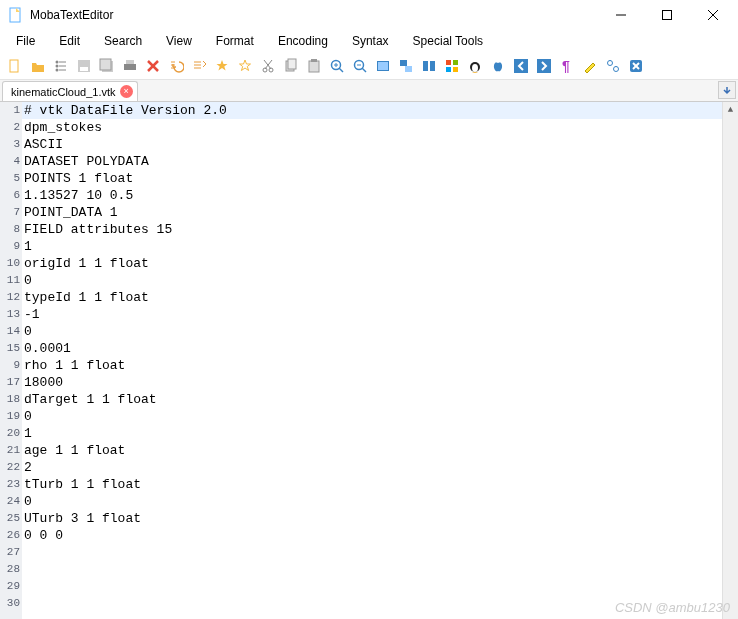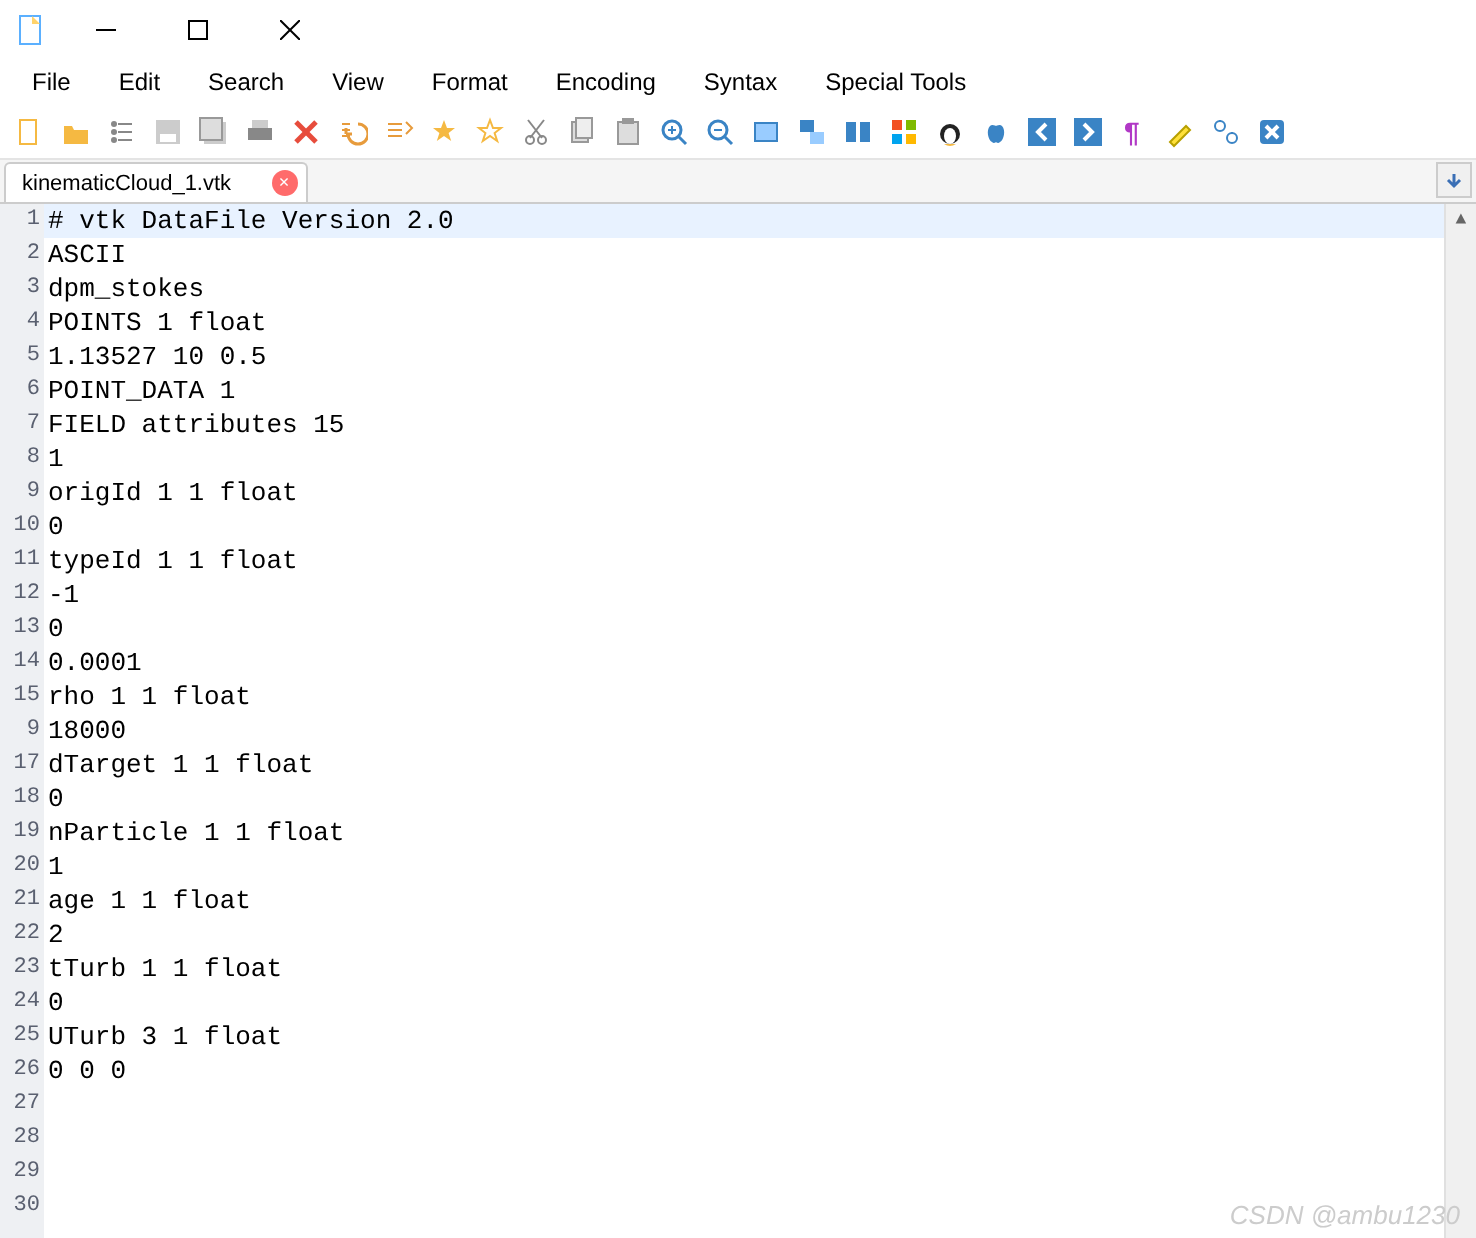--- a/index.html
+++ b/index.html
@@ -8,21 +8,21 @@
     .titlebar .app-icon { width: 16px; height: 16px; margin-right: 6px; }
     .titlebar .title { flex: 1; font-size: 12px; color: #000; }
     .titlebar .wbtn { width: 46px; height: 30px; display: flex; align-items: center; justify-content: center; }
     .titlebar .wbtn svg { width: 10px; height: 10px; }
     .menubar { height: 22px; display: flex; align-items: center; padding-left: 4px; }
     .menubar .mitem { padding: 2px 12px; font-size: 12px; color: #000; cursor: default; }
     .toolbar { height: 28px; display: flex; align-items: center; padding-left: 4px; gap: 1px; border-bottom: 1px solid #e4e4e4; }
     .tbtn { width: 22px; height: 22px; display: flex; align-items: center; justify-content: center; border-radius: 2px; }
     .tbtn svg { width: 16px; height: 16px; }
     .tabbar { height: 22px; display: flex; align-items: flex-end; padding-left: 2px; background: #f5f5f5; border-bottom: 1px solid #ccc; position: relative; }
-    .tab { height: 20px; background: #fff; border: 1px solid #ccc; border-bottom: none; border-radius: 3px 3px 0 0; padding: 0 4px 0 8px; display: flex; align-items: center; font-size: 11px; gap: 20px;}
+    .tab { height: 20px; background: #fff; border: 1px solid #ccc; border-bottom: none; border-radius: 3px 3px 0 0; padding: 0 4px 0 8px; display: flex; align-items: center; font-size: 11px; gap: 4px;}
     .tab .close { width: 13px; height: 13px; border-radius: 50%; background: #ff6b6b; display: flex; align-items: center; justify-content: center; color: #fff; font-size: 9px; line-height: 1;}
     .arrow-down-btn { position:absolute; right:2px; top:1px; width:18px; height:18px; border:1px solid #ccc; background:#f0f0f0; display:flex; align-items:center; justify-content:center;}
     .editor { display: flex; height: calc(619px - 30px - 22px - 28px - 22px); font-family: Consolas, "Courier New", monospace; font-size: 13px; line-height: 17px; position: relative; }
     .gutter { width: 22px; background: #eef0f3; color: #5a6070; text-align: right; padding-right: 2px; user-select: none; }
     .gutter .ln { height: 17px; font-size: 11px; }
     .content { flex: 1; padding-left: 2px; position: relative; }
     .cur-line { background: #e8f2ff; height: 17px; position: absolute; left: 0; right: 0; top: 0; z-index: -1;}
     .line { height: 17px; white-space: pre; position: relative; z-index: 1;}
     .scroll-v { position:absolute; right:0; top:0; width:16px; height:100%; background:#f0f0f0; border-left:1px solid #e0e0e0;}
     .scroll-up, .scroll-down {height:16px; display:flex; align-items:center; justify-content:center; color:#666; font-size:9px;}
@@ -31,20 +31,21 @@
 </head>
 <body>
 
 <div class="titlebar">
   <span class="app-icon">
     <svg viewBox="0 0 16 16">
         <rect x="2" y="1" width="10" height="14" fill="#fff" stroke="#5bb0ff"></rect>
         <path d="M8 1 l4 4 h-4 z" fill="#ffd36b"></path>
       </svg>
   </span>
+  <span class="title">MobaTextEditor</span>
   <div class="wbtn">
       <svg viewBox="0 0 10 10">
         <line x1="0" y1="5" x2="10" y2="5" stroke="#000"></line>
       </svg>
     </div>
   <div class="wbtn">
       <svg viewBox="0 0 10 10">
         <rect x="0.5" y="0.5" width="9" height="9" fill="none" stroke="#000"></rect>
       </svg>
     </div>
@@ -292,38 +293,38 @@
       <div class="ln">25</div>
       <div class="ln">26</div>
       <div class="ln">27</div>
       <div class="ln">28</div>
       <div class="ln">29</div>
       <div class="ln">30</div>
     </div>
   <div class="content" id="content">
     <div class="cur-line"></div>
   <div class="line"># vtk DataFile Version 2.0</div>
+      <div class="line">dpm_stokes</div>
       <div class="line">ASCII</div>
-      <div class="line">dpm_stokes</div>
+      <div class="line">DATASET POLYDATA</div>
       <div class="line">POINTS 1 float</div>
       <div class="line">1.13527 10 0.5</div>
       <div class="line">POINT_DATA 1</div>
       <div class="line">FIELD attributes 15</div>
       <div class="line">1</div>
       <div class="line">origId 1 1 float</div>
       <div class="line">0</div>
       <div class="line">typeId 1 1 float</div>
       <div class="line">-1</div>
       <div class="line">0</div>
       <div class="line">0.0001</div>
       <div class="line">rho 1 1 float</div>
       <div class="line">18000</div>
       <div class="line">dTarget 1 1 float</div>
       <div class="line">0</div>
-      <div class="line">nParticle 1 1 float</div>
       <div class="line">1</div>
       <div class="line">age 1 1 float</div>
       <div class="line">2</div>
       <div class="line">tTurb 1 1 float</div>
       <div class="line">0</div>
       <div class="line">UTurb 3 1 float</div>
       <div class="line">0 0 0</div>
     </div>
   <div class="scroll-v">
     <div class="scroll-up">▲</div>

